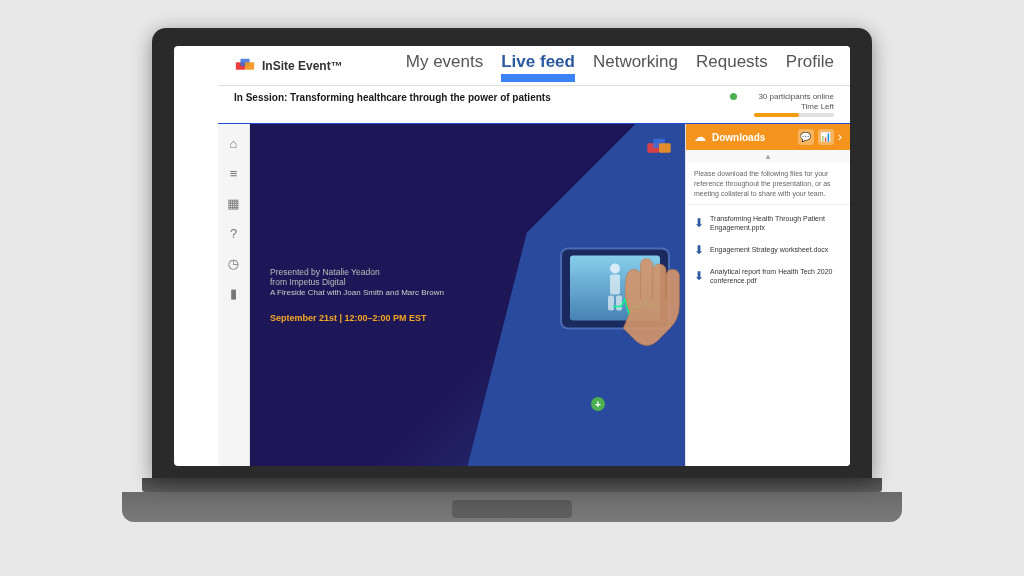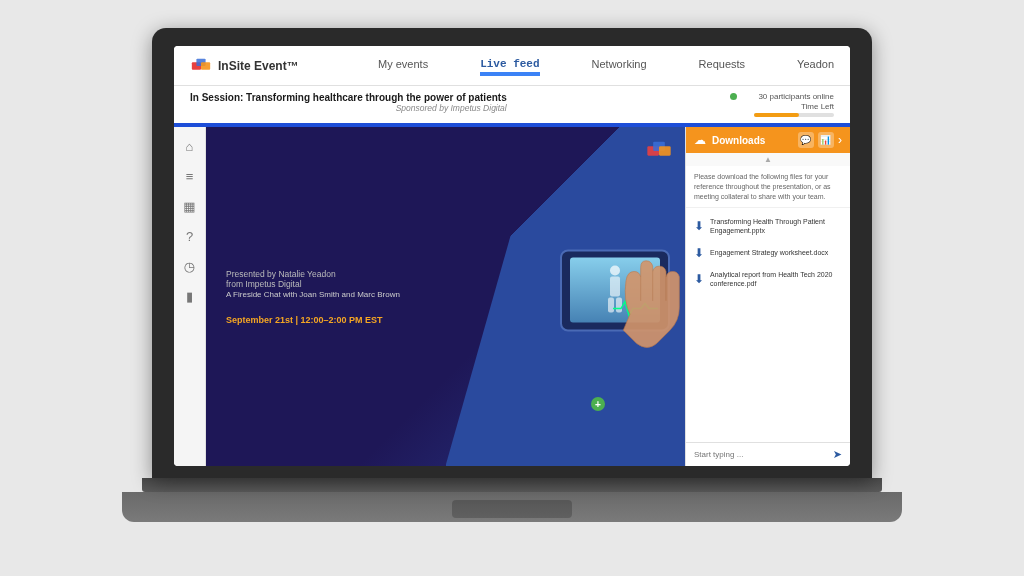--- a/index.html
+++ b/index.html
@@ -35,20 +35,21 @@
     }
 
     .laptop-screen {
       width: 100%;
       height: 100%;
       background: #fff;
       border-radius: 4px;
       overflow: hidden;
       display: flex;
       flex-direction: column;
+      padding-left: 44px;
     }
 
     .laptop-hinge {
       width: 740px;
       height: 14px;
       background: linear-gradient(to bottom, #4a4a4a, #5a5a5a);
       border-radius: 0 0 3px 3px;
     }
 
     .laptop-base {
@@ -94,45 +95,42 @@
     }
 
     .nav-links {
       display: flex;
       gap: 18px;
       flex: 1;
       justify-content: flex-end;
     }
 
     .nav-link {
-      font-size: 11px;
+      font-size: 17px;
       color: #555;
       cursor: pointer;
       padding: 2px 0;
       text-decoration: none;
-      margin-left: 34px;
     }
 
     .nav-link.active {
       color: #2c5aa0;
-      border-bottom: 4px solid #3b82f6;
+      border-bottom: 8px solid #3b82f6;
       font-weight: 600;
-      font-family: Liberation Mono, monospace;
     }
 
     
     .session-bar {
       padding: 6px 16px;
       background: #fff;
-      border-bottom: 4px solid #1d4ed8;
+      border-bottom: 1px solid #1d4ed8;
       display: flex;
       justify-content: space-between;
       align-items: flex-start;
       flex-shrink: 0;
-      text-align: right;
     }
 
     .session-title {
       font-size: 10px;
       font-weight: 700;
       color: #1a1a1a;
     }
 
     .session-sponsor {
       font-size: 8.5px;
@@ -446,28 +444,27 @@
             <rect x="7" y="4" width="10" height="8" rx="1" fill="#3a6fd8" opacity="0.85"></rect>
             <rect x="12" y="8" width="10" height="8" rx="1" fill="#f5941d" opacity="0.9"></rect>
           </svg>
           <span class="logo-text">InSite Event™</span>
         </div>
         <div class="nav-links">
           <a class="nav-link">My events</a>
           <a class="nav-link active">Live feed</a>
           <a class="nav-link">Networking</a>
           <a class="nav-link">Requests</a>
-          <a class="nav-link">Yeadon</a>
+          <a class="nav-link">Profile</a>
         </div>
       </div>
 
       <div class="session-bar">
         <div>
           <div class="session-title">In Session: Transforming healthcare through the power of patients</div>
-          <div class="session-sponsor">Sponsored by Impetus Digital</div>
         </div>
         <div class="participants-info">
           <div class="participants-online">
             <div class="green-dot"></div>
             <span>30 participants online</span>
           </div>
           <div style="font-size:8px; color:#555; margin-top:1px;">Time Left</div>
           <div class="time-left-bar">
             <div class="time-left-fill"></div>
           </div>
@@ -563,24 +560,20 @@
               <div class="file-item">
                 <span class="file-icon">⬇</span>
                 <span class="file-name">Engagement Strategy worksheet.docx</span>
               </div>
               <div class="file-item">
                 <span class="file-icon">⬇</span>
                 <span class="file-name">Analytical report from Health Tech 2020 conference.pdf</span>
               </div>
             </div>
 
-            <div class="chat-input-area">
-              <input class="chat-input" type="text" placeholder="Start typing ..." style="">
-              <button class="chat-send-btn">➤</button>
-            </div>
           </div>
 
         </div>
       </div>
 
     </div>
   </div>
   <div class="laptop-hinge"></div>
   <div class="laptop-base">
     <div class="laptop-trackpad"></div>

